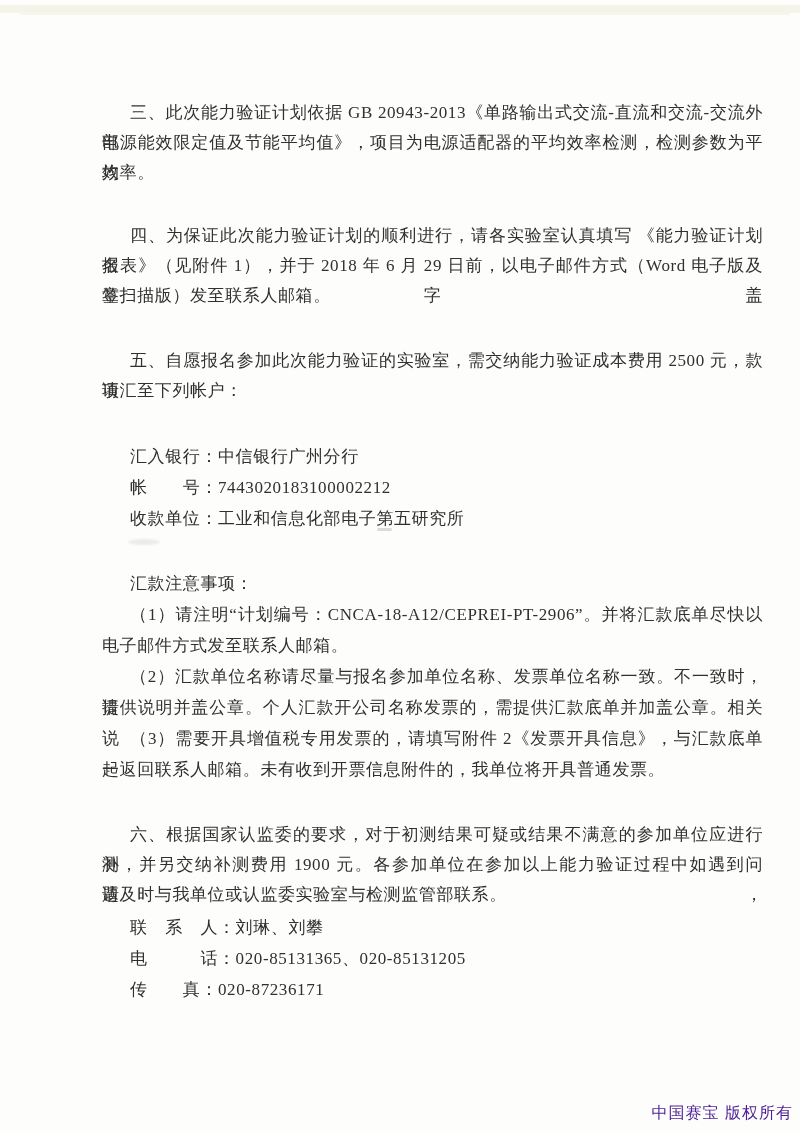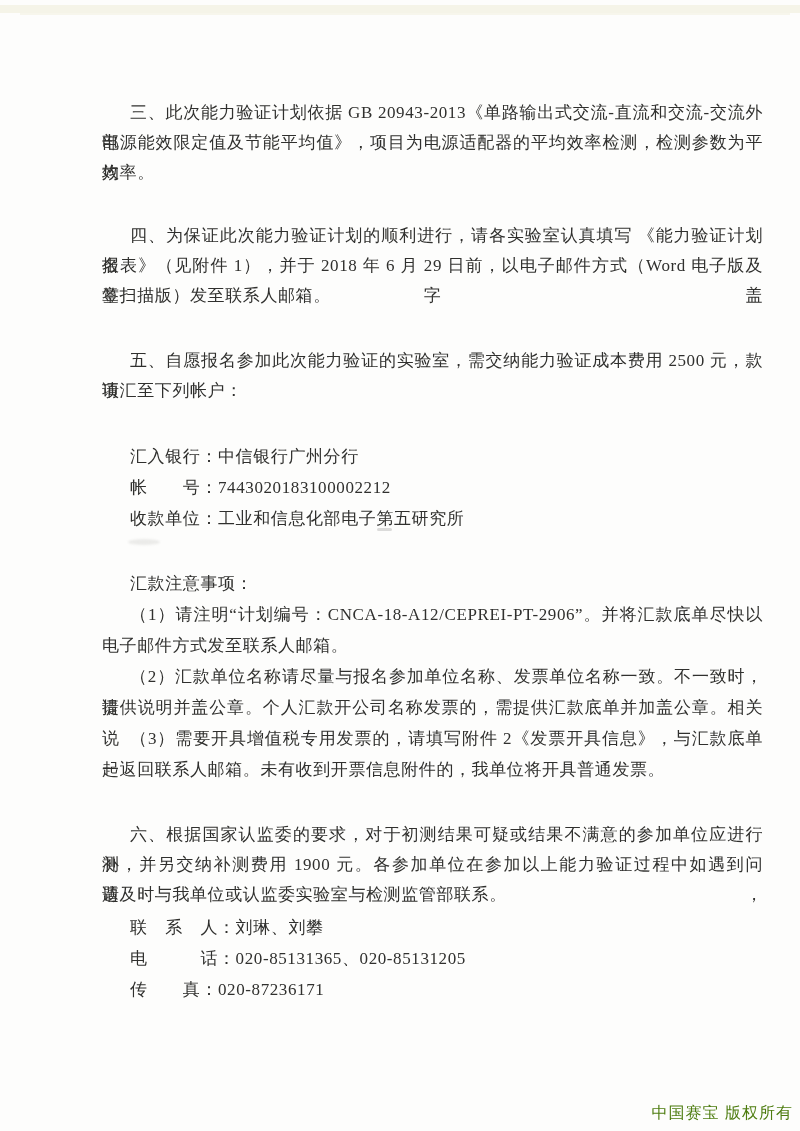--- a/index.html
+++ b/index.html
@@ -76,21 +76,21 @@
     border-radius: 50%;
     filter: blur(1px);
   }
   .watermark {
     position: absolute;
     right: 7px;
     bottom: 7px;
     font-family: "Liberation Sans", "DejaVu Sans", sans-serif;
     font-size: 16px;
     letter-spacing: 1px;
-    color: #4d7c0f;
+    color: #4c1d95;
   }
 </style>
 </head>
 <body>
 
 <div class="page">
 
   <div class="scan-edge"></div>
   <div class="scan-edge-line"></div>
 

